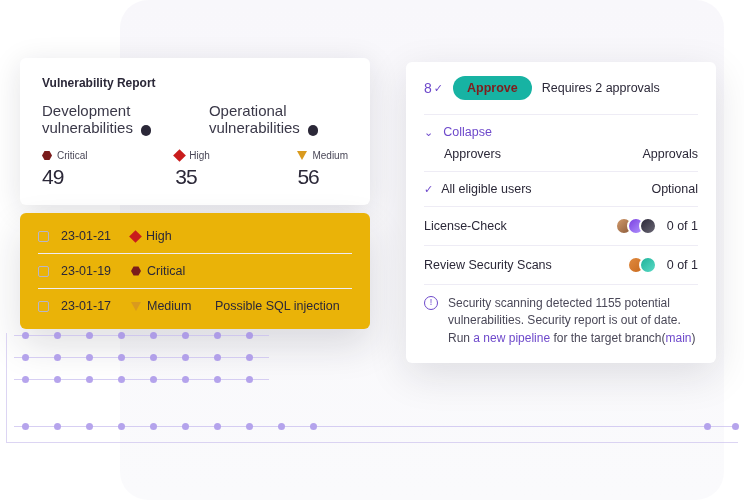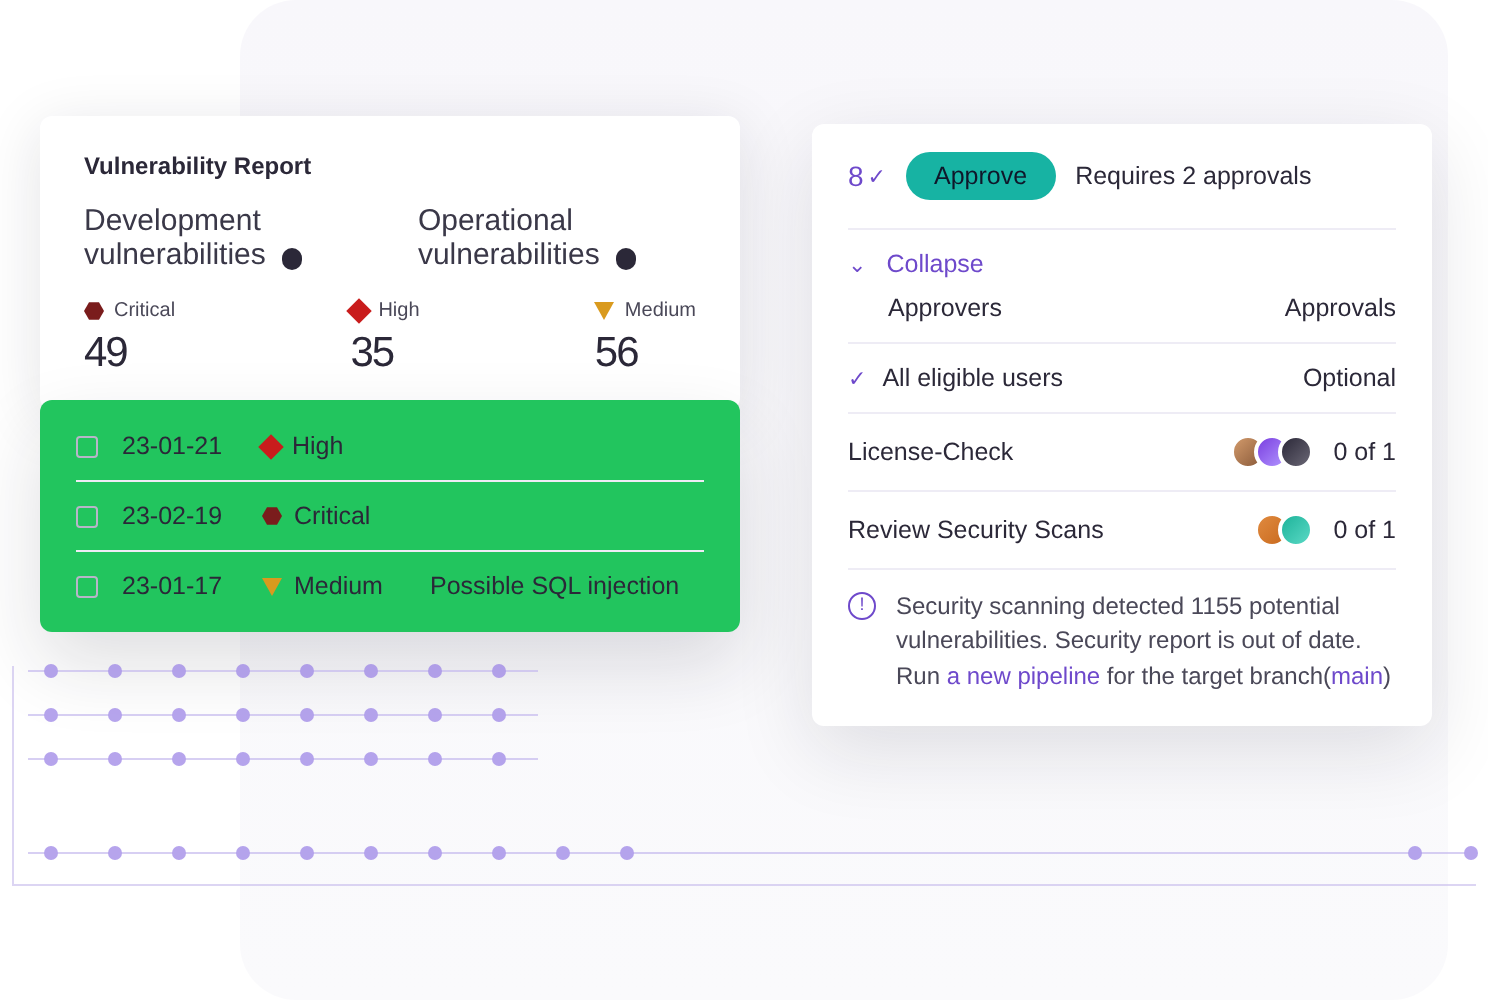--- a/index.html
+++ b/index.html
@@ -54,23 +54,23 @@
   .tri-down {
     width:0; height:0; border-left:5px solid transparent; border-right:5px solid transparent;
     border-top:9px solid #d99a1e;
   }
   .circ { width:9px; height:9px; border-radius:50%; background:#e8c36b; }
 
   
   .vuln-list {
     position: absolute;
     left: 20px;
-    top: 200px;
+    top: 213px;
     width: 350px;
-    background:#22c55e;
+    background:#eab308;
     border-radius:6px;
     box-shadow: 0 16px 38px rgba(28,26,45,.14);
     padding: 6px 18px;
   }
   .vrow {
     display:flex; align-items:center; gap:12px;
     padding:10px 0;
     font-size:12.5px;
   }
   .vrow + .vrow { border-top:1px solid #eeecf5; }
@@ -88,22 +88,22 @@
     background:#fff;
     border-radius:6px;
     box-shadow: 0 12px 40px rgba(28,26,45,.12);
     padding: 14px 18px 16px;
     font-size: 12.5px;
   }
   .ap-head { display:flex; align-items:center; gap:10px; padding-bottom:14px; border-bottom:1px solid #eeecf5; }
   .ap-eight { color:#6e49cb; font-size:14px; display:flex; align-items:center; gap:2px; }
   .ap-check { color:#6e49cb; font-size:11px; }
   .btn-approve {
-    background:#17b3a3; color:#0f172a; border:none; border-radius:14px;
-    padding:5px 14px; font-size:12.5px; font-weight:400; cursor:pointer;
+    background:#17b3a3; color:#7f1d1d; border:none; border-radius:14px;
+    padding:5px 14px; font-size:12.5px; font-weight:700; cursor:pointer;
   }
   .ap-section { padding:10px 0; border-bottom:1px solid #eeecf5; }
   .collapse-row { display:flex; align-items:center; gap:10px; color:#6e49cb; font-weight:500; margin-bottom:8px;}
   .chev { color:#6e49cb; font-size:11px; }
   .ap-cols { display:flex; justify-content:space-between; color:#2b2838; padding-left:20px;}
   .ap-row { display:flex; justify-content:space-between; align-items:center; padding:10px 0 10px 0; border-bottom:1px solid #eeecf5; }
   .ap-row:last-of-type { border-bottom:none; }
   .ap-row .l { display:flex; align-items:center; gap:8px; }
   .ap-row .r { display:flex; align-items:center; gap:10px;margin-left:41px; }
   .avs { display:flex; }
@@ -181,21 +181,21 @@
   <div class="vrow">
     <span class="vcheck"></span>
     <span class="vdate">23-01-21</span>
     <span class="vsev">
         <span class="shape diamond"></span>
         <span>High</span>
       </span>
   </div>
   <div class="vrow">
     <span class="vcheck"></span>
-    <span class="vdate">23-02-19</span>
+    <span class="vdate">23-01-19</span>
     <span class="vsev">
         <span class="shape hex"></span>
         <span>Critical</span>
       </span>
   </div>
   <div class="vrow">
     <span class="vcheck"></span>
     <span class="vdate">23-01-17</span>
     <span class="vsev">
         <span class="shape tri-down"></span>

